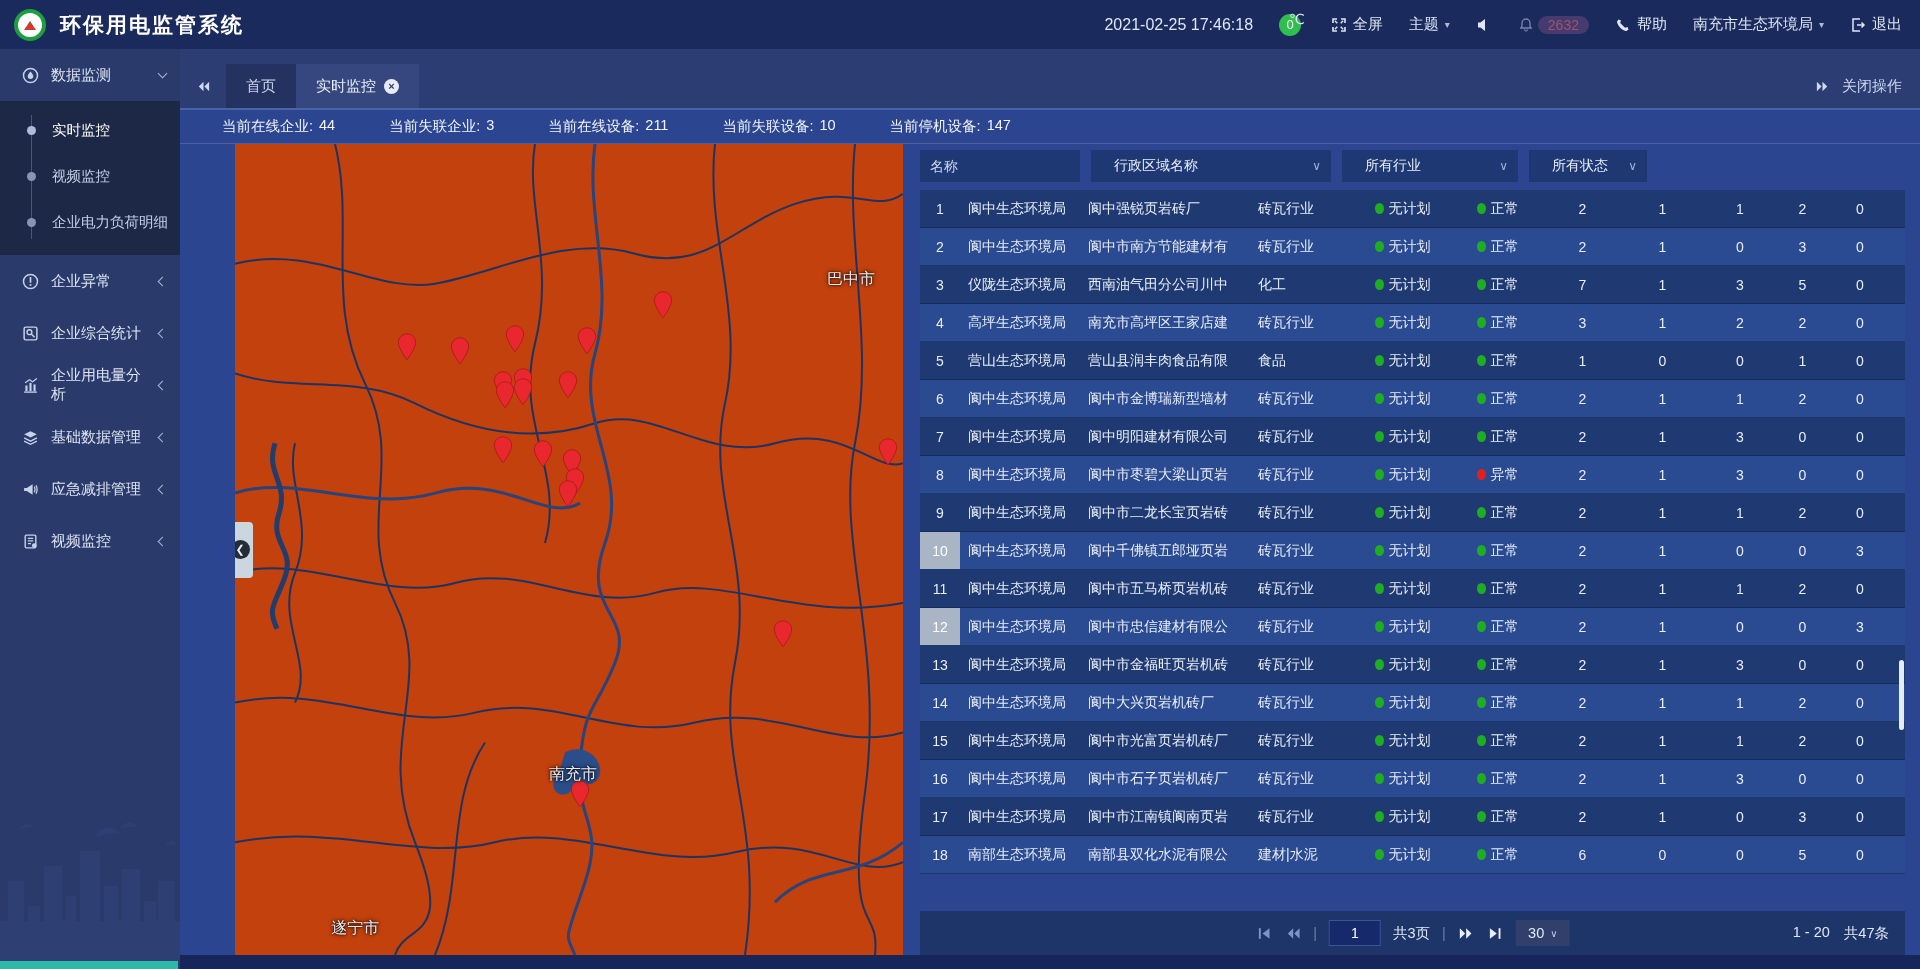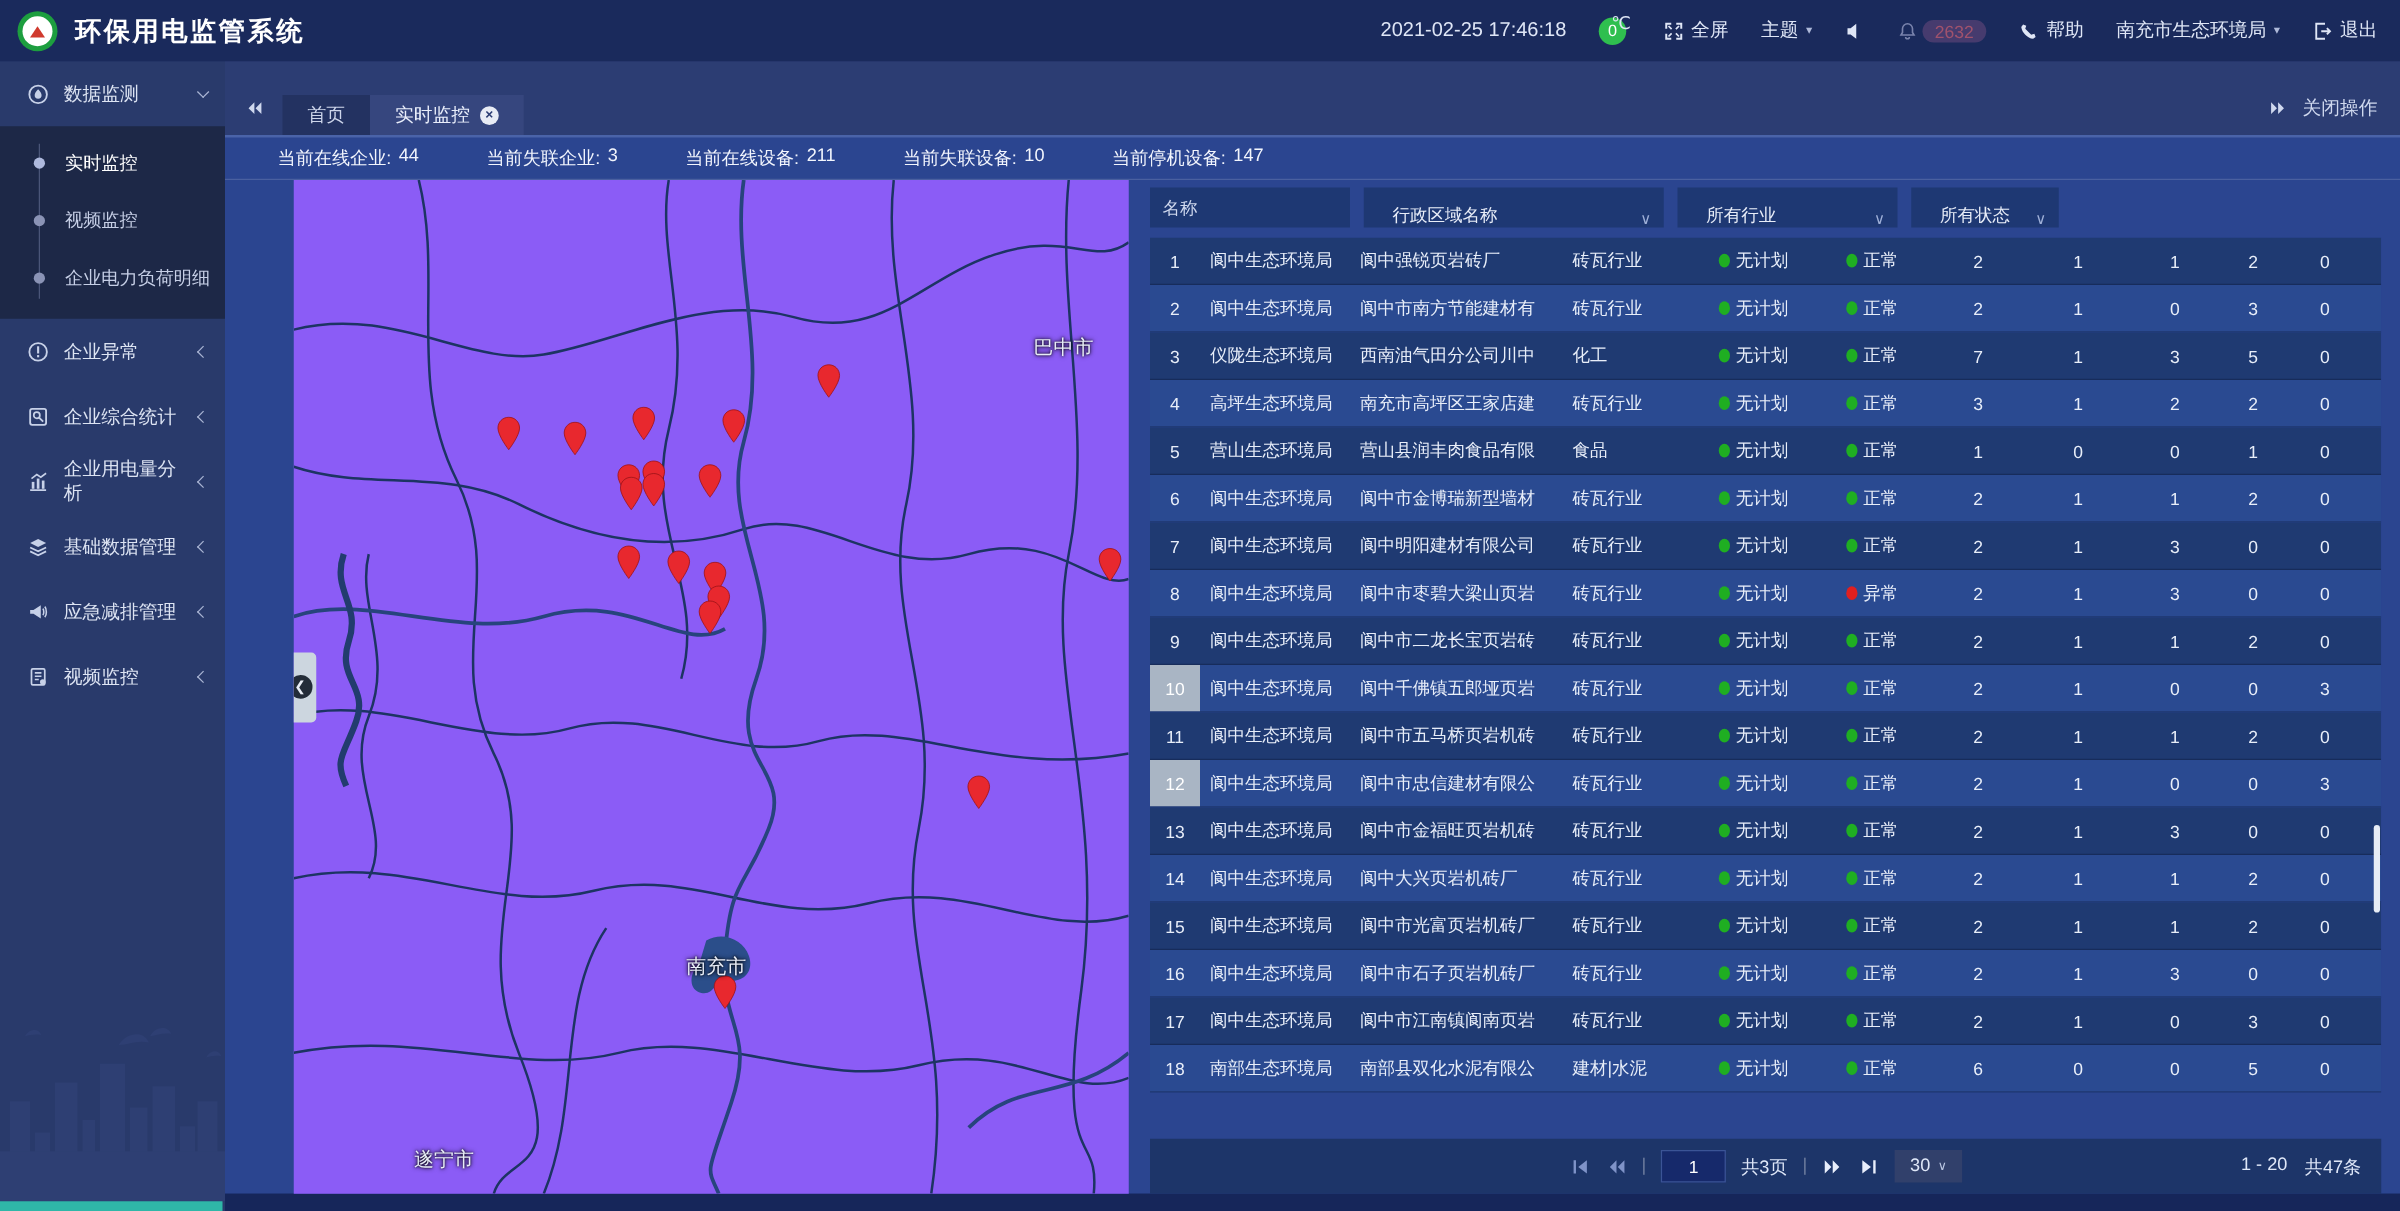--- a/index.html
+++ b/index.html
@@ -46,56 +46,56 @@
   .sub-item.active { color:#fff; }
   .sub-item.active::before { background:#aeb9dd; }
   .skyline { position:absolute; left:0; right:0; bottom:8px; height:150px; opacity:.5; }
   .side-teal { position:absolute; left:0; right:2px; bottom:0; height:8px; background:#2fb7a8; }
 
   
   .main { flex:1; display:flex; flex-direction:column; min-width:0; }
   .tabbar { height:59px; flex:0 0 59px; background:#2c3d73; display:flex; align-items:flex-end; padding:0 18px 0 0; }
   .tab-arrow { width:46px; height:44px; display:flex; align-items:center; justify-content:center; color:#cfd8ee; cursor:pointer; }
   .tab-arrow svg { width:15px; height:15px; }
-  .tab { height:32px; padding:4px 20px; display:flex; align-items:center; gap:8px; font-size:15px;
+  .tab { height:44px; padding:4px 20px; display:flex; align-items:center; gap:8px; font-size:15px;
     color:#cdd5ea; cursor:pointer; background:#233261; }
   .tab.active { background:#36467e; color:#e9eefb; }
   .tab-close { width:15px; height:15px; border-radius:50%; background:#e8ecf5; color:#2c3d73; font-size:11px;
     line-height:15px; text-align:center; font-weight:bold; }
   .tabbar-right { margin-left:auto; display:flex; align-items:center; gap:12px; height:44px; color:#cfd8ee; font-size:15px; }
   .tabbar-right svg { width:15px; height:15px; }
 
   
   .panel { flex:1; background:#2b4590; border-top:2px solid #4a63a8; display:flex; flex-direction:column; min-height:0; }
   .stats { height:34px; flex:0 0 34px; display:flex; align-items:center; gap:54px; padding:0 0 0 42px;
     font-size:14.5px; color:#f2f5fd; border-bottom:1px solid rgba(255,255,255,.15); }
   .stat { display:flex; gap:6px; white-space:nowrap; }
 
   .content-row { flex:1; display:flex; min-height:0; padding:0 15px 0 55px; }
 
   
-  .map { width:668px; flex:0 0 668px; background:#8b5cf6; position:relative; overflow:hidden; }
+  .map { width:668px; flex:0 0 668px; background:#c2410c; position:relative; overflow:hidden; }
   .map svg.roads { position:absolute; inset:0; width:100%; height:100%; }
   .city-label { position:absolute; transform:translate(-50%,-50%); font-size:16px; color:#e8edf8;
     text-shadow:0 0 4px #000, 0 0 2px #000; white-space:nowrap; }
   .pin { position:absolute; width:20px; height:28px; transform:translate(-50%,-100%); cursor:pointer; }
   .pin svg { width:100%; height:100%; }
   .map-collapse { position:absolute; left:-8px; top:50%; transform:translateY(-50%); width:26px; height:56px;
     background:#ccd6df; border-radius:0 4px 4px 0; display:flex; align-items:center; justify-content:center; cursor:pointer; }
   .map-collapse .circ { width:19px; height:19px; border-radius:50%; background:#232c38; color:#e8edf5;
     display:flex; align-items:center; justify-content:center; font-size:11px; }
 
   
   .right { flex:1; display:flex; flex-direction:column; min-width:0; padding-left:17px; }
   .filters { margin-top:6px; height:32px; flex:0 0 32px; display:flex; gap:11px; }
   .f-input, .f-select { background:#1e3873; border:none; color:#e8edf8; font-size:14px; height:32px;
     padding:0 10px; outline:none; font-family:inherit; }
   .f-input { width:160px; }
   .f-input::placeholder { color:#cfd8ee; opacity:1; }
-  .f-select { display:flex; align-items:flex-end; justify-content:space-between; cursor:pointer;padding-left:23px; }
+  .f-select { display:flex; align-items:center; justify-content:space-between; cursor:pointer;padding-left:23px; }
   .f-select .sel-caret { color:#9fb0d8; font-size:12px; margin-left:12px; }
 
   
   .table-wrap { flex:1; margin-top:8px; overflow:hidden; position:relative; min-height:0; }
   .tgrid { display:grid; grid-template-columns:40px 120px 170px 105px 95px 95px 75px 85px 70px 55px 60px; }
   .thead { grid-template-rows:27px 31px; font-size:14.5px; color:#dce6fa; }
   .thead .h { grid-row:1 / span 2; display:flex; align-items:center; justify-content:center; }
   .thead .h.left { justify-content:flex-start; padding-left:8px; }
   .group-h { grid-column:9 / span 3; grid-row:1; display:flex; align-items:flex-end; justify-content:center;
     font-style:italic; padding-bottom:2px; }

